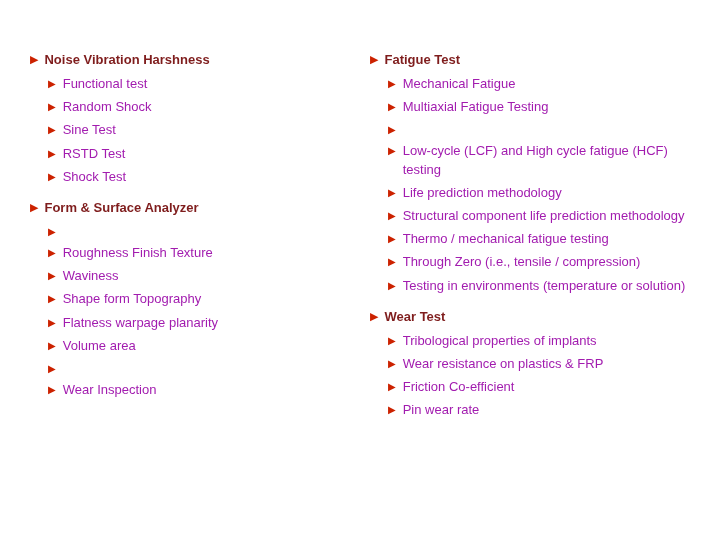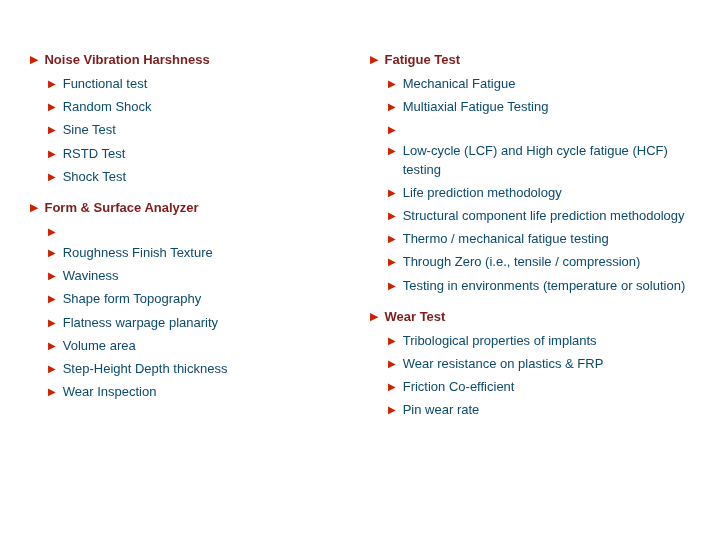--- a/index.html
+++ b/index.html
@@ -56,21 +56,21 @@
       line-height: 1.4;
     }
     .sub-list li .arrow {
       color: #cc2200;
       font-size: 10px;
       margin-right: 7px;
       margin-top: 2px;
       flex-shrink: 0;
     }
     .sub-list li span {
-      color: #0c4a6e;
+      color: #a21caf;
     }
   </style>
 </head>
 <body>
 
 <h1></h1>
 
 <div class="columns">
   <div class="column" id="left-col">
       <div class="section-header">
@@ -122,21 +122,20 @@
         <li>
           <span class="arrow">▶</span>
           <span>Flatness warpage planarity</span>
         </li>
         <li>
           <span class="arrow">▶</span>
           <span>Volume area</span>
         </li>
         <li>
           <span class="arrow">▶</span>
-          <span>Step-Height Depth thickness</span>
         </li>
         <li>
           <span class="arrow">▶</span>
           <span>Wear Inspection</span>
         </li>
       </ul>
     </div>
   <div class="column" id="right-col">
       <div class="section-header">
         <span class="arrow">▶</span>

